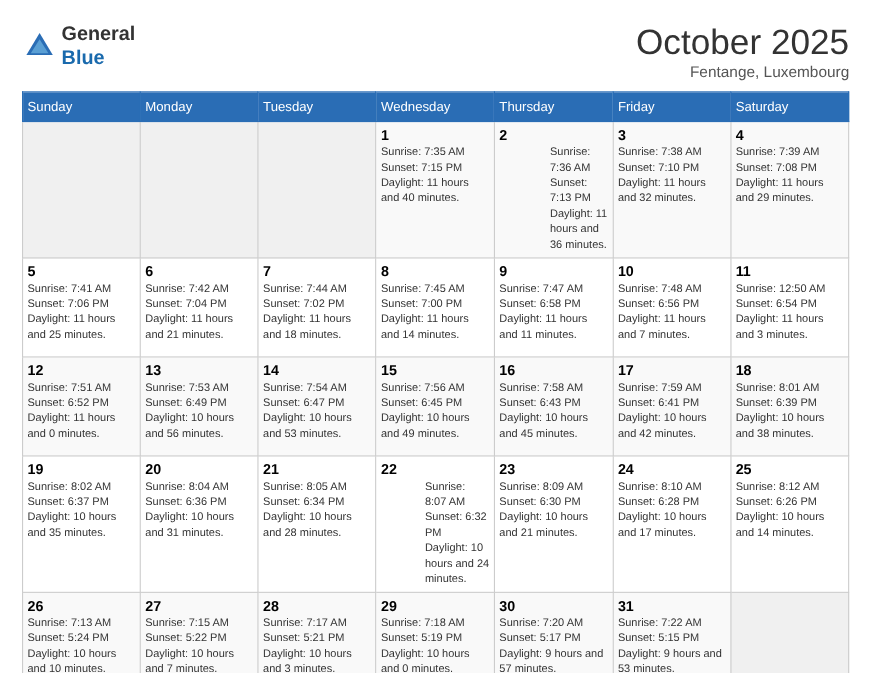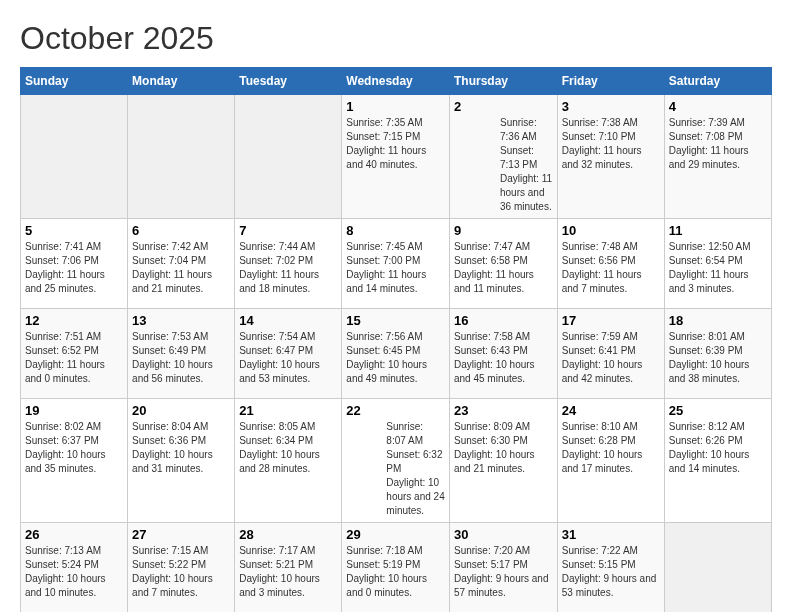--- a/index.html
+++ b/index.html
@@ -47,21 +47,21 @@
     table {
       width: 100%;
       border-collapse: collapse;
       font-size: 11px;
     }
     thead tr th {
       background-color: #2a6db5;
       color: #fff;
       padding: 6px 4px;
       text-align: left;
-      font-weight: bold;
+      font-weight: normal;
       font-size: 12px;
       border: 1px solid #2a6db5;
     }
     tbody tr td {
       border: 1px solid #ccc;
       vertical-align: top;
       padding: 4px;
       width: 108px;
       min-height: 80px;
       height: 90px;
@@ -84,22 +84,33 @@
       line-height: 1.4;
     }
     .empty-cell {
       background: #f0f0f0 !important;
     }
   </style>
 </head>
 <body>
 
 <div class="header">
+  <div class="logo">
+    <svg class="logo-icon" viewBox="0 0 40 40">
+      <polygon points="20,5 35,30 5,30" fill="#2a6db5"></polygon>
+      <polygon points="20,12 30,28 10,28" fill="#5a9fd4"></polygon>
+    </svg>
+    <div class="logo-text">
+      <div><span>General</span></div>
+      <div class="blue"><span>Blue</span></div>
+    </div>
+  </div>
   <div class="title-block">
     <div class="month-title">October 2025</div>
+    <div class="subtitle">Fentange, Luxembourg</div>
   </div>
 </div>
 
 <table>
   <thead>
     <tr>
     <th>Sunday</th>
         <th>Monday</th>
         <th>Tuesday</th>
         <th>Wednesday</th>

